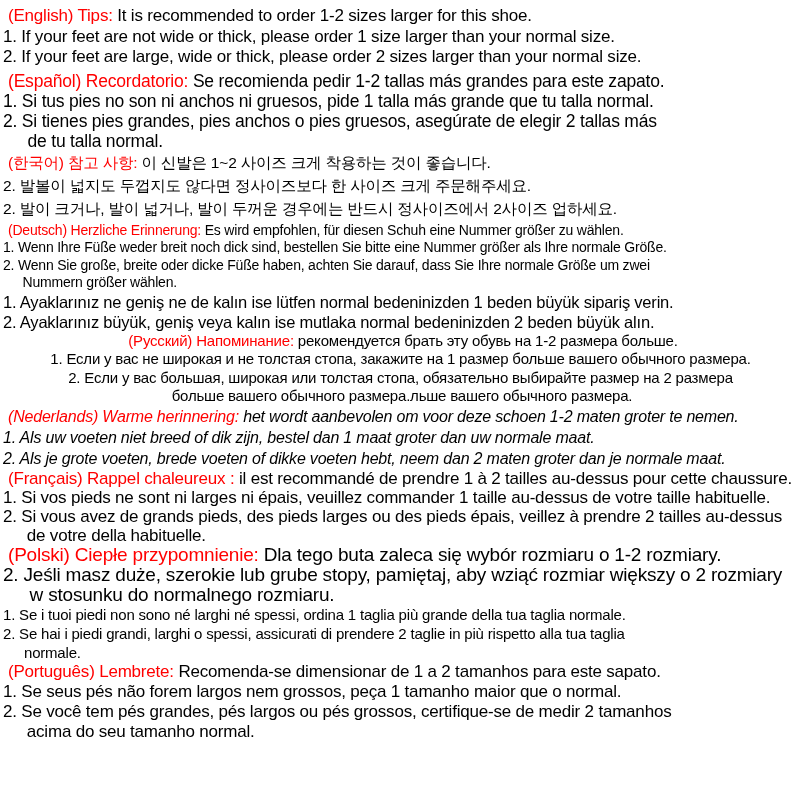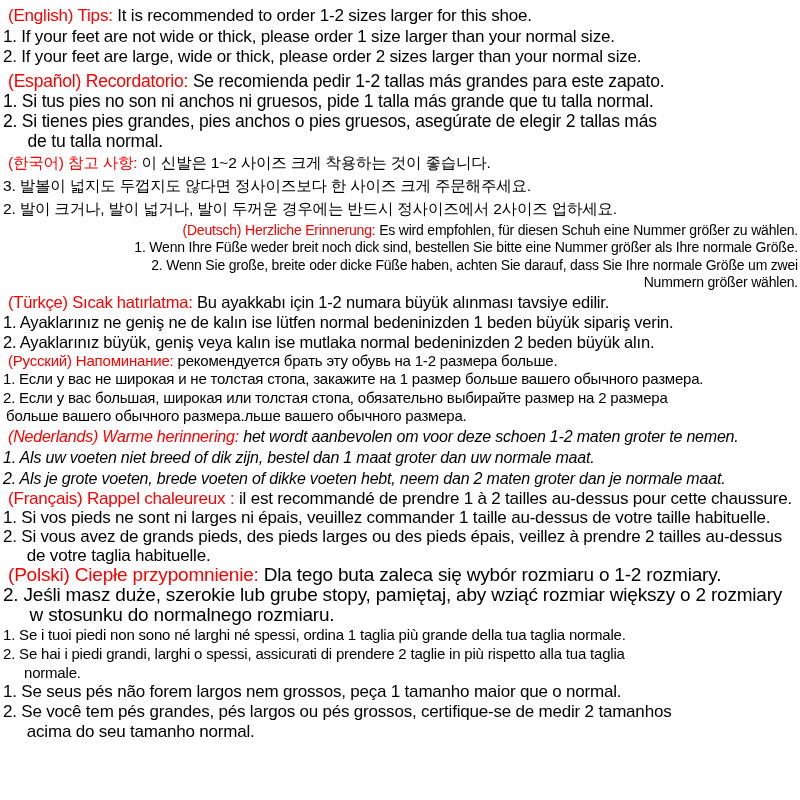--- a/index.html
+++ b/index.html
@@ -17,23 +17,23 @@
   }
   .line { white-space: nowrap; }
   .heading-line { padding-left: 5px; }
   .red { color: #ff0000; }
   .cont { padding-left: 1.4em; }
   .cont-flush { padding-left: 0.2em; }
 
   .s1  { font-size: 17px;   line-height: 20.5px; margin-bottom: 3px; }
   .s2  { font-size: 17.5px; line-height: 20px; }
   .s3  { font-size: 15.5px; line-height: 23px;  margin-bottom: 2px; }
-  .s4  { font-size: 14px;   line-height: 17.5px; text-align: right; }
+  .s4  { font-size: 14px;   line-height: 17.5px; }
   .s5  { font-size: 16.5px; line-height: 20px; }
-  .s6  { font-size: 15px;   line-height: 18.5px; }
+  .s6  { font-size: 15px;   line-height: 18.5px; text-align: center; }
   .s7  { font-size: 16px; line-height: 21px; font-style: italic; }
   .s8  { font-size: 17px;   line-height: 19px; }
   .s9  { font-size: 19px;   line-height: 20px; }
   .s10 { font-size: 15px;   line-height: 19px; }
   .s11 { font-size: 17px;   line-height: 20px; }
 </style>
 </head>
 <body>
 
 <div>
@@ -55,39 +55,35 @@
     <div class="line">1. Si tus pies no son ni anchos ni gruesos, pide 1 talla más grande que tu talla normal.</div>
     <div class="line">2. Si tienes pies grandes, pies anchos o pies gruesos, asegúrate de elegir 2 tallas más</div>
     <div class="line cont">de tu talla normal.</div>
   </section>
 
   <section class="s3">
     <div class="line heading-line">
       <span class="red">(한국어) 참고 사항:</span>
       <span>이 신발은 1~2 사이즈 크게 착용하는 것이 좋습니다.</span>
     </div>
-    <div class="line">3. 발볼이 넓지도 두껍지도 않다면 정사이즈보다 한 사이즈 크게 주문해주세요.</div>
+    <div class="line">2. 발볼이 넓지도 두껍지도 않다면 정사이즈보다 한 사이즈 크게 주문해주세요.</div>
     <div class="line">2. 발이 크거나, 발이 넓거나, 발이 두꺼운 경우에는 반드시 정사이즈에서 2사이즈 업하세요.</div>
   </section>
 
   <section class="s4">
     <div class="line heading-line">
       <span class="red">(Deutsch) Herzliche Erinnerung:</span>
       <span>Es wird empfohlen, für diesen Schuh eine Nummer größer zu wählen.</span>
     </div>
     <div class="line">1. Wenn Ihre Füße weder breit noch dick sind, bestellen Sie bitte eine Nummer größer als Ihre normale Größe.</div>
     <div class="line">2. Wenn Sie große, breite oder dicke Füße haben, achten Sie darauf, dass Sie Ihre normale Größe um zwei</div>
     <div class="line cont">Nummern größer wählen.</div>
   </section>
 
   <section class="s5">
-    <div class="line heading-line">
-      <span class="red">(Türkçe) Sıcak hatırlatma:</span>
-      <span>Bu ayakkabı için 1-2 numara büyük alınması tavsiye edilir.</span>
-    </div>
     <div class="line">1. Ayaklarınız ne geniş ne de kalın ise lütfen normal bedeninizden 1 beden büyük sipariş verin.</div>
     <div class="line">2. Ayaklarınız büyük, geniş veya kalın ise mutlaka normal bedeninizden 2 beden büyük alın.</div>
   </section>
 
   <section class="s6">
     <div class="line heading-line">
       <span class="red">(Русский) Напоминание:</span>
       <span>рекомендуется брать эту обувь на 1-2 размера больше.</span>
     </div>
     <div class="line">1. Если у вас не широкая и не толстая стопа, закажите на 1 размер больше вашего обычного размера.</div>
@@ -104,37 +100,41 @@
     <div class="line">2. Als je grote voeten, brede voeten of dikke voeten hebt, neem dan 2 maten groter dan je normale maat.</div>
   </section>
 
   <section class="s8">
     <div class="line heading-line">
       <span class="red">(Français) Rappel chaleureux :</span>
       <span>il est recommandé de prendre 1 à 2 tailles au-dessus pour cette chaussure.</span>
     </div>
     <div class="line">1. Si vos pieds ne sont ni larges ni épais, veuillez commander 1 taille au-dessus de votre taille habituelle.</div>
     <div class="line">2. Si vous avez de grands pieds, des pieds larges ou des pieds épais, veillez à prendre 2 tailles au-dessus</div>
-    <div class="line cont">de votre taglia habituelle.</div>
+    <div class="line cont">de votre della habituelle.</div>
   </section>
 
   <section class="s9">
     <div class="line heading-line">
       <span class="red">(Polski) Ciepłe przypomnienie:</span>
       <span>Dla tego buta zaleca się wybór rozmiaru o 1-2 rozmiary.</span>
     </div>
     <div class="line">2. Jeśli masz duże, szerokie lub grube stopy, pamiętaj, aby wziąć rozmiar większy o 2 rozmiary</div>
     <div class="line cont">w stosunku do normalnego rozmiaru.</div>
   </section>
 
   <section class="s10">
     <div class="line">1. Se i tuoi piedi non sono né larghi né spessi, ordina 1 taglia più grande della tua taglia normale.</div>
     <div class="line">2. Se hai i piedi grandi, larghi o spessi, assicurati di prendere 2 taglie in più rispetto alla tua taglia</div>
     <div class="line cont">normale.</div>
   </section>
 
   <section class="s11">
+    <div class="line heading-line">
+      <span class="red">(Português) Lembrete:</span>
+      <span>Recomenda-se dimensionar de 1 a 2 tamanhos para este sapato.</span>
+    </div>
     <div class="line">1. Se seus pés não forem largos nem grossos, peça 1 tamanho maior que o normal.</div>
     <div class="line">2. Se você tem pés grandes, pés largos ou pés grossos, certifique-se de medir 2 tamanhos</div>
     <div class="line cont">acima do seu tamanho normal.</div>
   </section>
 
 </div>
 
 </body></html>

